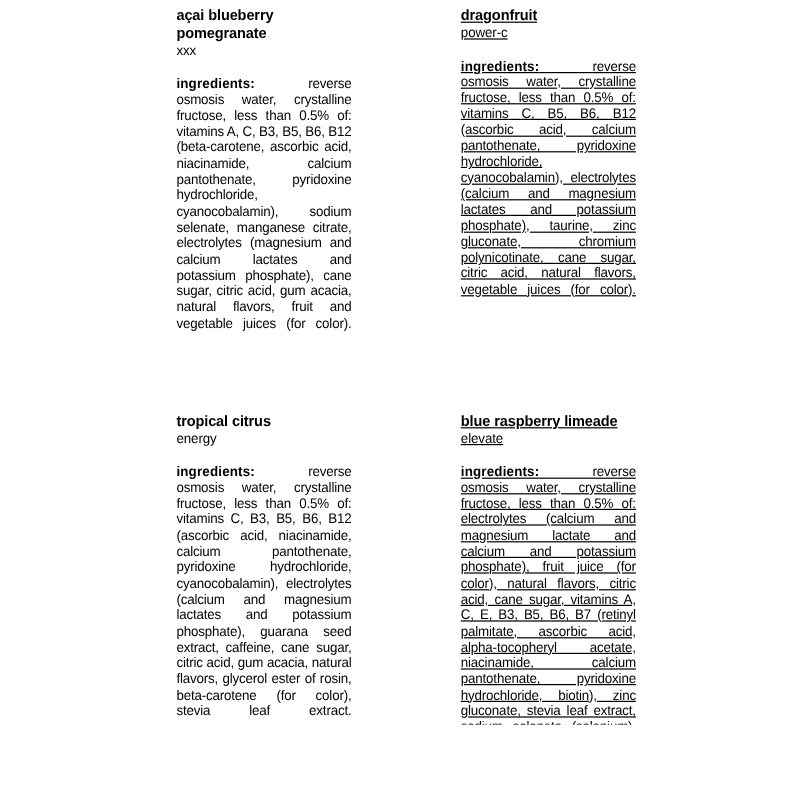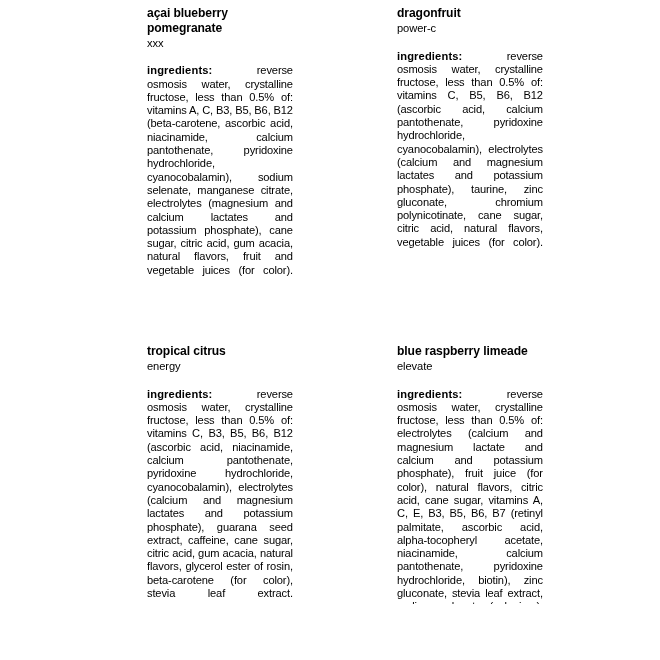--- a/index.html
+++ b/index.html
@@ -14,21 +14,21 @@
     position:relative;
     width:660px; height:604px;
     background:#ffffff;
     overflow:hidden;
   }
   .panel {
     position:absolute;
     width:146px;
   }
   .panel.col1 { left:147px; }
-  .panel.col2 { left:397px; }
+  .panel.col2 { left:384px;text-decoration:underline; }
   .panel.row1 { top:6px; }
   .panel.row2 { top:344px; }
 
   .flavor {
     font-size:12.5px;
     font-weight:bold;
     line-height:1.18;
     letter-spacing:-0.1px;
     margin:0;
     transform:scaleX(0.97);

